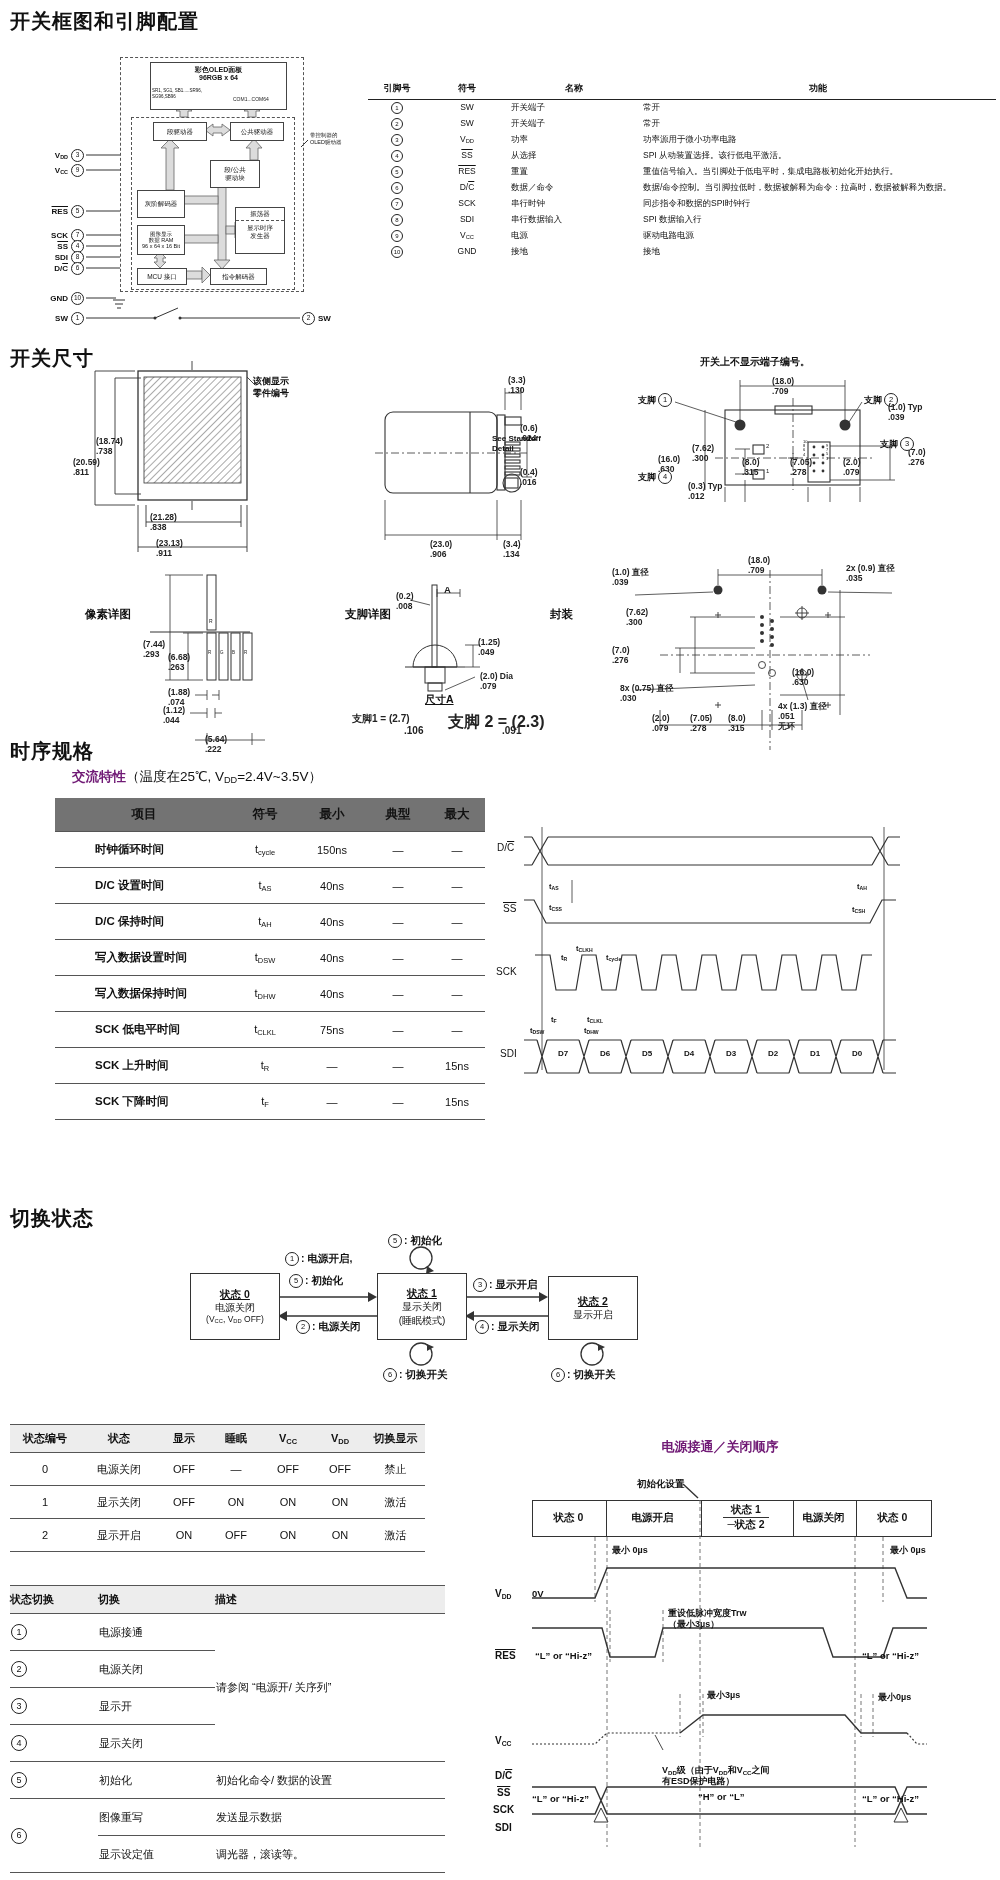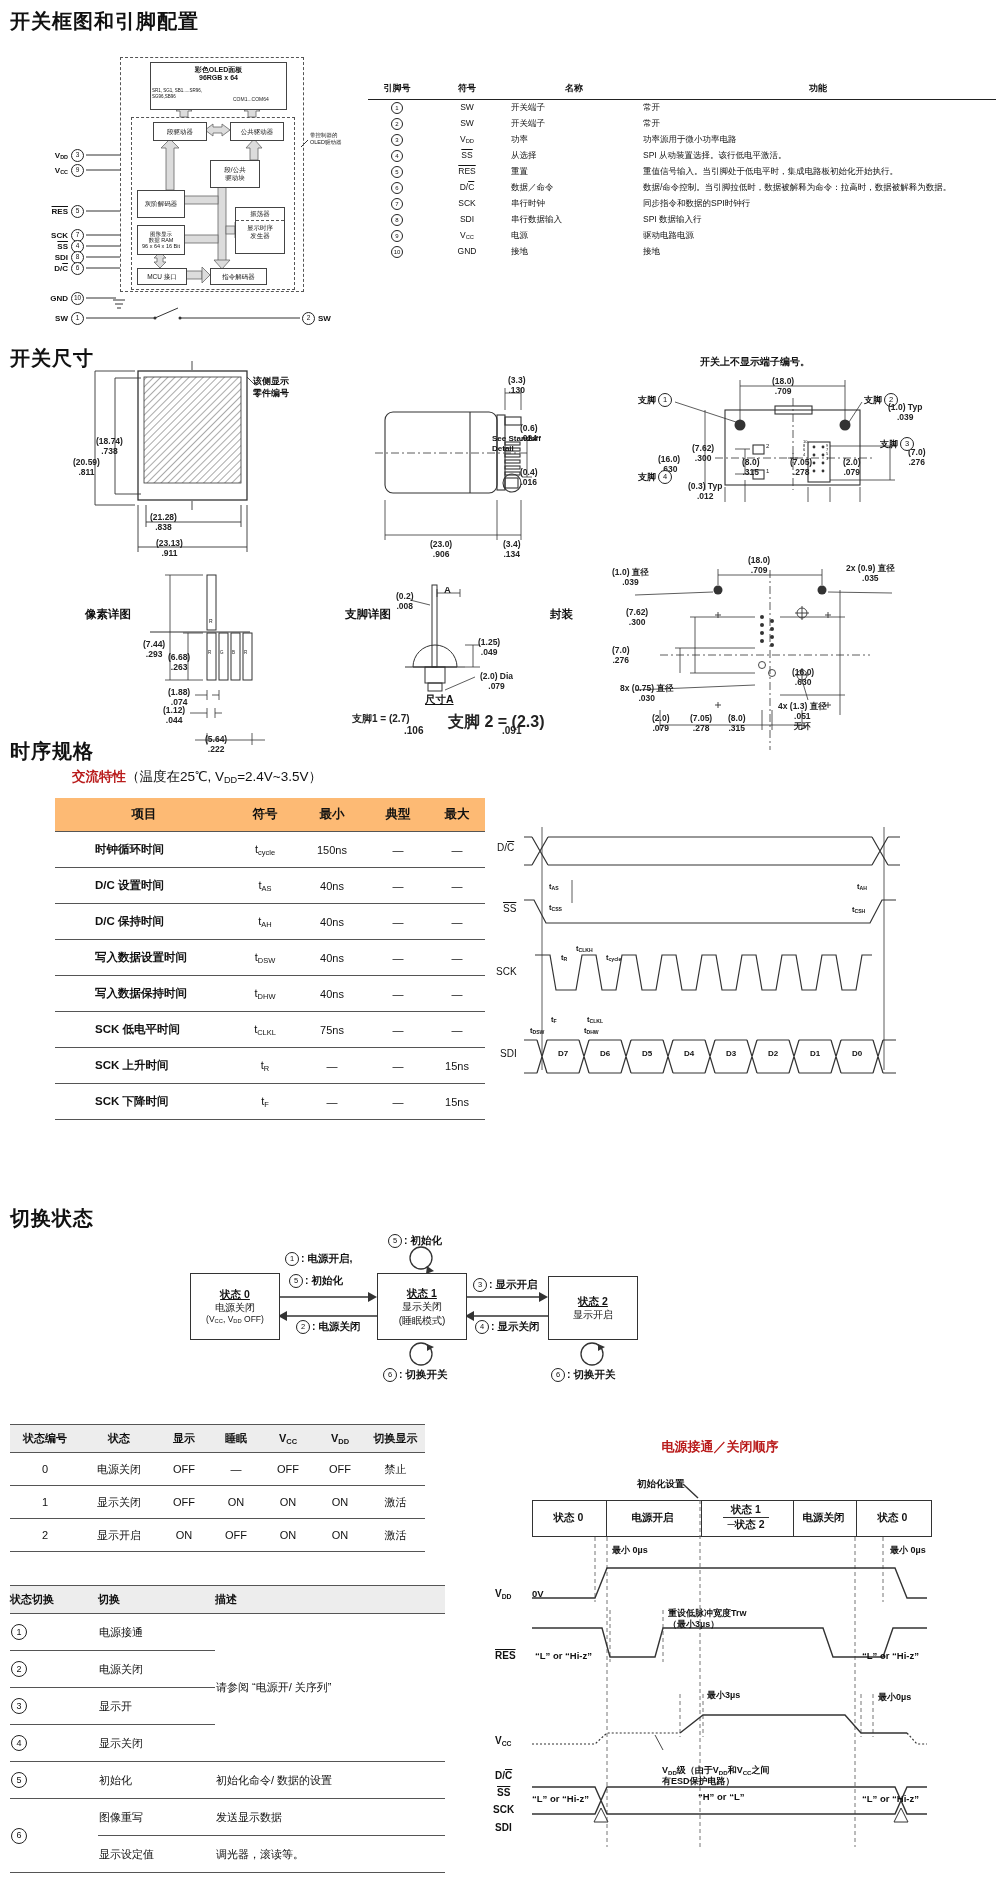--- a/index.html
+++ b/index.html
@@ -1,54 +1,54 @@
 <!DOCTYPE html>
 <html><head>
 <meta charset="utf-8">
 <style>
 html,body{margin:0;padding:0;background:#fff}
 .page{position:relative;width:1000px;height:1880px;background:#fff;color:#111;
   font-family:"Liberation Sans",sans-serif;overflow:hidden}
 .abs{position:absolute}
 .h1{position:absolute;margin:0;font-size:20px;font-weight:bold;letter-spacing:1px;white-space:nowrap}
-.dim{position:absolute;font-size:8.5px;font-weight:bold;line-height:1.15;white-space:pre;text-align:center;color:#222}
+.dim{position:absolute;font-size:8.5px;font-weight:bold;line-height:1.15;white-space:pre;color:#222}
 .lbl{position:absolute;font-size:9px;color:#222;white-space:nowrap}
 .note{position:absolute;font-size:9px;font-weight:bold;line-height:1.3;white-space:pre}
 .figtitle{position:absolute;font-size:11.5px;font-weight:bold;white-space:nowrap}
 .box{position:absolute;border:1.2px solid #444;display:flex;flex-direction:column;align-items:center;justify-content:center;text-align:center;background:#fff;line-height:1.15}
 .dashedbox{position:absolute;border:1.3px dashed #555}
 .sub{font-size:68%;vertical-align:-0.25em}
 .ov{text-decoration:overline}
 .circ{display:inline-flex;align-items:center;justify-content:center;width:11px;height:11px;
   border:1px solid #222;border-radius:50%;font-size:6.5px;line-height:1;flex:none;background:#fff;font-weight:normal}
 .pinrow{position:absolute;display:flex;align-items:center;gap:3px;font-size:8px;font-weight:bold;justify-content:flex-end}
 svg{position:absolute;overflow:visible}
 table{position:absolute;border-collapse:collapse;table-layout:fixed}
 .pintable{left:368px;top:80px;width:628px;font-size:8.5px}
 .pintable th{font-size:9px;border-bottom:1.6px solid #222;padding:2px 2px 4px;font-weight:bold;text-align:center}
 .pintable td{padding:2px 3px;vertical-align:top;line-height:1.25}
 .pintable th:nth-child(1){width:54px}.pintable th:nth-child(2){width:78px}.pintable th:nth-child(3){width:128px}
 .pintable td:nth-child(1),.pintable td:nth-child(2){text-align:center}
 .pintable .circ{width:10px;height:10px;font-size:6px}
 .actable{left:55px;top:798px;width:430px}
-.actable th{background:#fdba74;font-size:12.5px;padding:8px 0;border-bottom:1.8px solid #555;font-weight:bold}
+.actable th{background:#737373;font-size:12.5px;padding:8px 0;border-bottom:1.8px solid #555;font-weight:bold}
 .actable th:nth-child(1){width:178px}.actable th:nth-child(2){width:64px}.actable th:nth-child(3){width:70px}.actable th:nth-child(4){width:62px}
 .actable td{font-size:11px;height:33px;border-bottom:1.8px solid #555;text-align:center}
 .actable td:first-child{text-align:left;padding-left:40px;font-weight:bold;font-size:11.5px}
 .sttable{left:10px;top:1424px;width:415px;font-size:11px;text-align:center}
 .sttable th{background:#ededed;border-top:1.6px solid #555;border-bottom:1.6px solid #555;font-size:11px;padding:6px 0;font-weight:bold}
 .sttable th:nth-child(1){width:70px}.sttable th:nth-child(2){width:78px}.sttable th:nth-child(3){width:52px}
 .sttable th:nth-child(4){width:52px}.sttable th:nth-child(5){width:52px}.sttable th:nth-child(6){width:52px}
 .sttable td{border-bottom:1.6px solid #555;height:30px}
 .swtable{left:10px;top:1585px;width:435px;font-size:11px;text-align:left}
 .swtable th{background:#ededed;border-top:1.6px solid #555;border-bottom:1.6px solid #555;padding:6px 0;font-weight:bold}
 .swtable th:nth-child(1){width:88px}.swtable th:nth-child(2){width:117px}
 .swtable td{border-bottom:1.6px solid #555;height:34px}
 .swtable .circ{width:14px;height:14px;font-size:9px}
-.red{color:#b91c1c}
+.red{color:#701a75}
 .sig{position:absolute;font-size:10px;white-space:nowrap}
 .tl{position:absolute;font-size:7.5px;font-weight:bold;white-space:nowrap}
 .bit{position:absolute;width:30px;text-align:center;font-size:8px;font-weight:bold}
 .ann{position:absolute;font-size:9px;font-weight:bold;white-space:pre;line-height:1.25}
 .val{position:absolute;font-size:9.5px;font-weight:bold;white-space:nowrap}
 .stbox{position:absolute;border:1.4px solid #333;display:flex;flex-direction:column;align-items:center;justify-content:center;font-size:10px;line-height:1.35;background:#fff}
 .stbox .t{font-weight:bold;text-decoration:underline;font-size:10.5px}
 .sdlbl{position:absolute;display:flex;align-items:center;gap:2px;font-size:10.5px;font-weight:bold;white-space:nowrap}
 .sdlbl .circ{width:12px;height:12px;font-size:7.5px}
 .phase{position:absolute;display:flex;flex-direction:column;align-items:center;justify-content:center;font-size:10.5px;font-weight:bold;height:35px}

